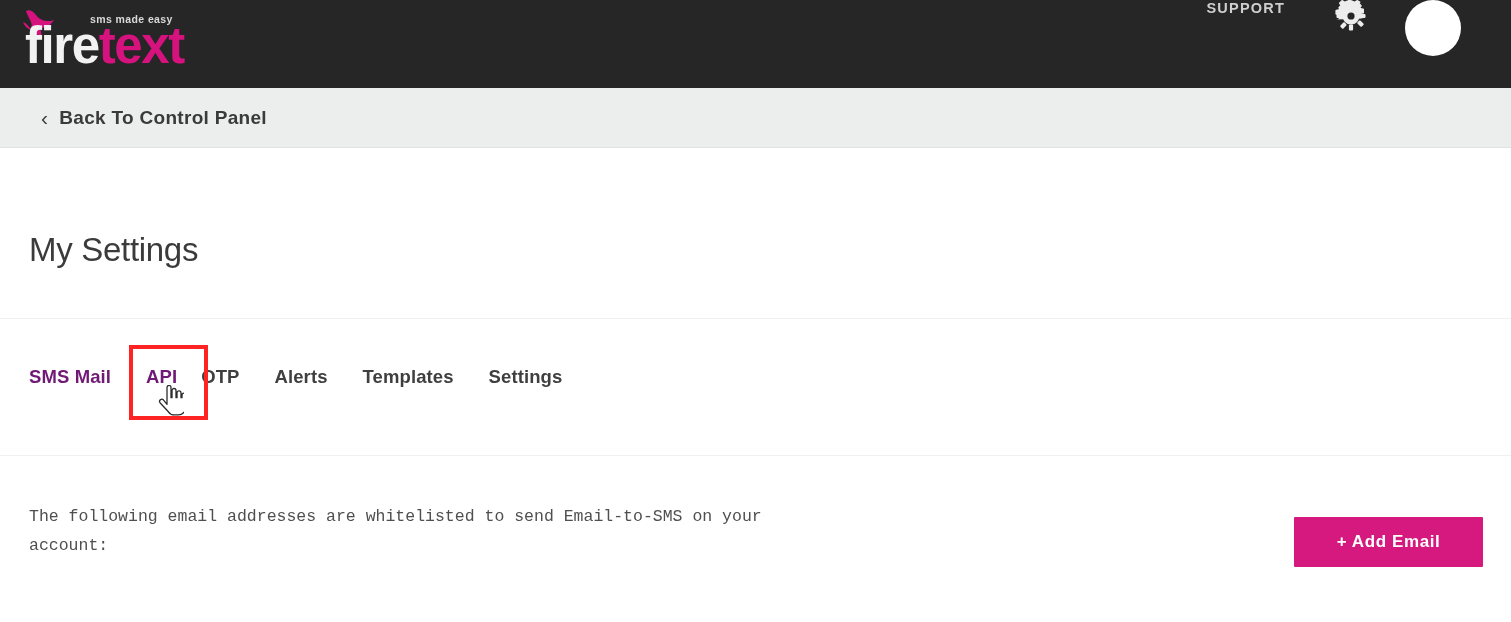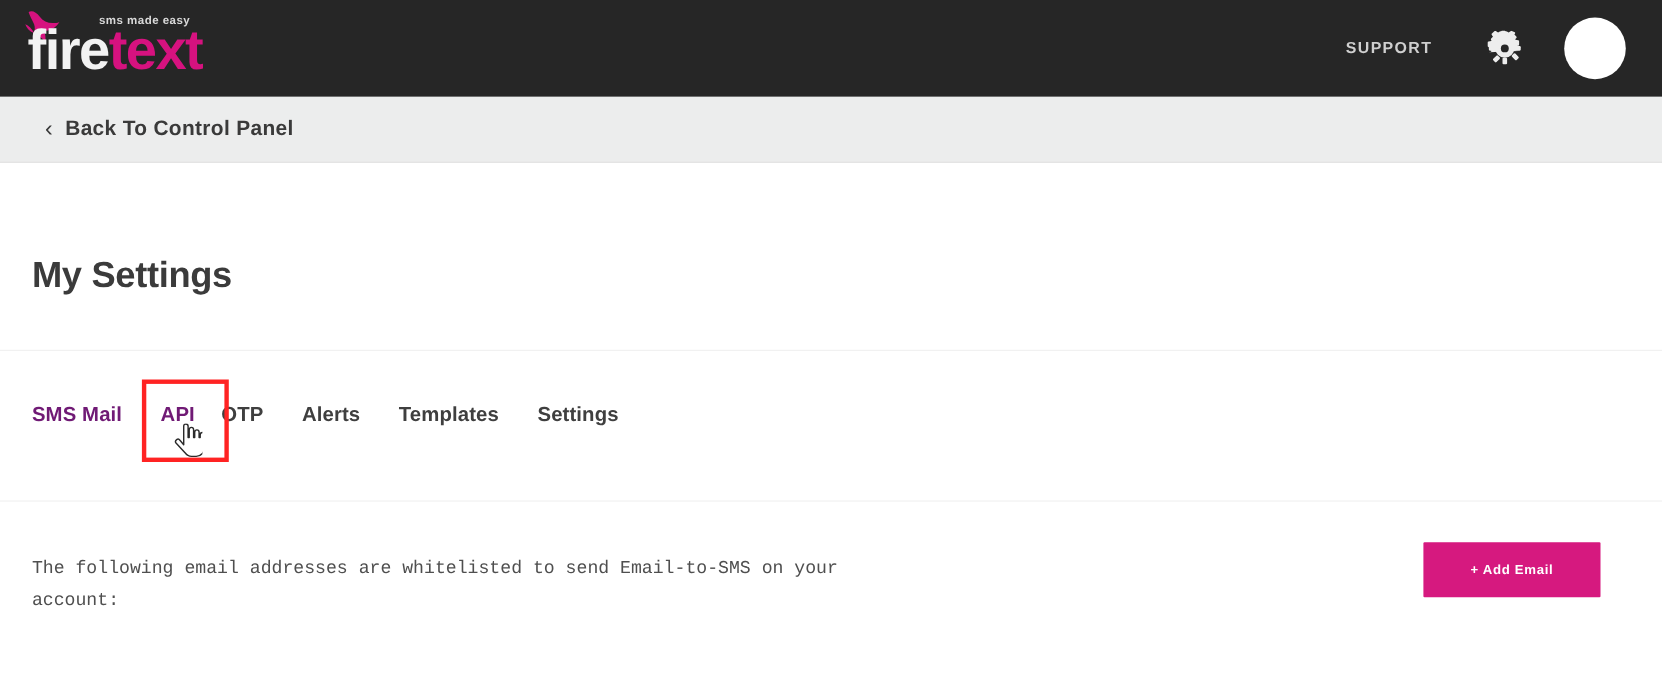--- a/index.html
+++ b/index.html
@@ -47,24 +47,23 @@
     font-weight: 700;
     letter-spacing: -1.4px;
     line-height: 50px;
     white-space: nowrap;
   }
   .logo-word .w-fire { color: #f2f2f2; }
   .logo-word .w-text { color: #d6127f; }
 
   .header-right {
     position: absolute;
-    right: 0; top: 0;
+    right: 17px; top: 0;
     height: 88px;
     display: flex;
-    align-items: center;
     gap: 0px;
   }
   .support-link {
     color: #cfcfcf;
     font-size: 14.5px;
     font-weight: 700;
     letter-spacing: 1.2px;
     text-decoration: none;
     margin-right: 50px;
     white-space: nowrap;
@@ -116,21 +115,21 @@
     position: absolute;
     left: 0; top: 149px;
     width: 1511px;
     height: 473px;
     background: #ffffff;
   }
   .page-title {
     position: absolute;
     left: 29px; top: 82px;
     font-size: 33px;
-    font-weight: 700;
+    font-weight: 400;
     color: #3b3b3b;
     letter-spacing: -0.3px;
     white-space: nowrap;
   }
 
   .rule {
     position: absolute;
     left: 0;
     width: 1511px;
     height: 1px;
@@ -202,28 +201,28 @@
     font-size: 16.5px;
     color: #4f4f4f;
     line-height: 29px;
     max-width: 755px;
     font-family: Liberation Mono, monospace;
   }
 
   .add-email-btn {
     position: absolute;
     left: 1294px;
-    top: 344px;
-    width: 161px;
+    top: 368px;
+    width: 189px;
     height: 50px;
     background: #d6197f;
     border: none;
     color: #ffffff;
     font-family: "Liberation Sans", sans-serif;
-    font-size: 12px;
+    font-size: 17px;
     font-weight: 700;
     letter-spacing: 0.6px;
     cursor: pointer;
     border-radius: 1px;
   }
 </style>
 </head>
 <body>
 
 <div class="top-header">

